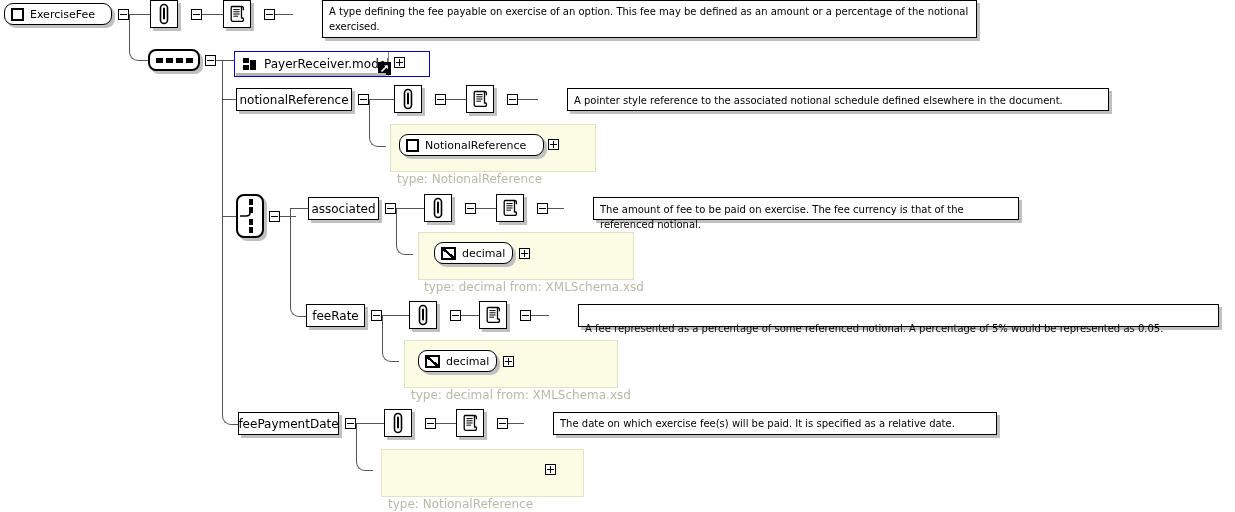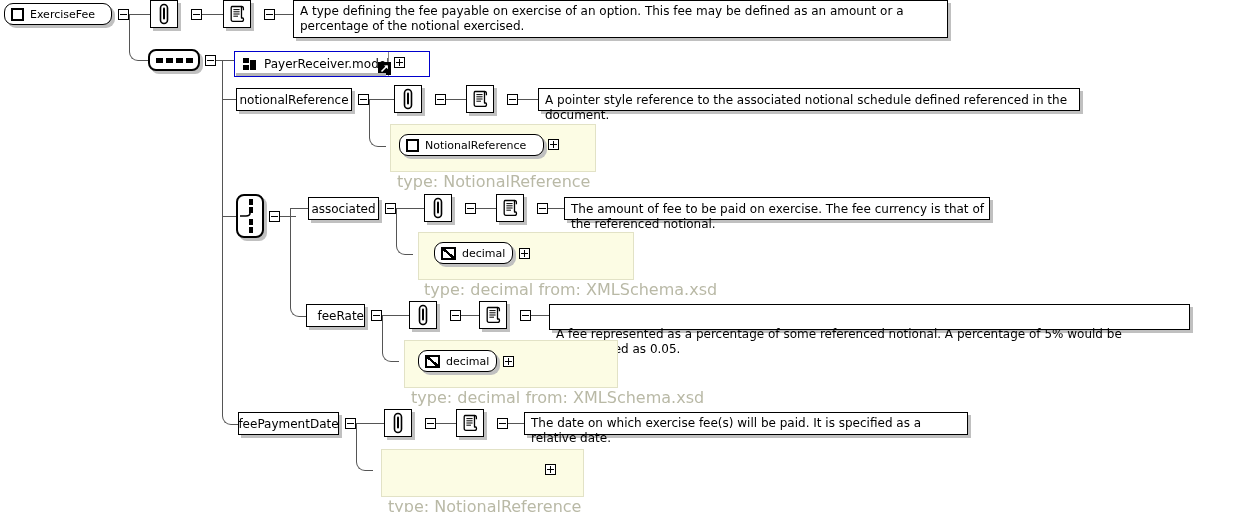--- a/index.html
+++ b/index.html
@@ -34,25 +34,26 @@
     color: #000000;
     white-space: nowrap;
   }
   
   .docbox {
     position: absolute;
     box-sizing: border-box;
     background: #ffffff;
     border: 1px solid #000000;
     box-shadow: 3px 3px 0 0 #c0c0c0;
-    font-size: 12px;
+    font-size: 10px;
     line-height: 15px;
     color: #000000;
     padding: 3px 5px 2px 6px;
     text-align: left;
+    margin-left: 29px;
   }
   
   .octa {
     position: absolute;
     box-sizing: border-box;
     background: #ffffff;
     border: 1px solid #000000;
     display: flex;
     align-items: center;
     font-size: 11px;
@@ -92,21 +93,21 @@
   }
   
   .typepane {
     position: absolute;
     box-sizing: border-box;
     background: #fcfce4;
     border: 1px solid #e2e2c6;
   }
   .typelabel {
     position: absolute;
-    font-size: 16px;
+    font-size: 12px;
     color: #b9b9a6;
     white-space: nowrap;
   }
   
   .toggle {
     position: absolute;
     width: 11px; height: 11px;
     border: 1px solid #000;
     background: #fff;
     box-sizing: border-box;
@@ -306,21 +307,21 @@
   <div class="hline" style="left:446px; top:99px; width:20px;"></div>
   <div class="iconbox" style="left:466px; top:85px;">
     <svg width="16" height="18" viewBox="0 0 16 18">
       <path d="M3 1.5 L12.5 1.5 L12.5 13 L13.6 13 Q14.5 13 14.5 14.4 Q14.5 16.3 12.6 16.3 L4 16.3 Q2.2 16.3 2.2 14.4 L2.2 3.2 Q2.2 1.5 3 1.5 Z" fill="#fff" stroke="#000" stroke-width="1.3" stroke-linejoin="round"></path>
       <path d="M4.4 4.6 H10.6 M4.4 6.8 H10.6 M4.4 9 H10.6 M4.4 11.2 H9" stroke="#000" stroke-width="1"></path>
       <path d="M12.5 1.5 Q14.4 1.5 14.4 3.6 L14.4 5.2" fill="none" stroke="#000" stroke-width="1.3"></path>
     </svg>
   </div>
   <div class="toggle" style="left:507px; top:94px;"></div>
   <div class="hline" style="left:518px; top:99px; width:20px;"></div>
-  <div class="docbox" style="left:538px; top:88px; width:542px; height:23px; padding-top:4px;">A pointer style reference to the associated notional schedule defined referenced in the document.</div>
+  <div class="docbox" style="left:538px; top:88px; width:542px; height:23px; padding-top:4px;">A pointer style reference to the associated notional schedule defined elsewhere in the document.</div>
 
   <div class="elbow" style="left:369px; top:99px; width:16px; height:47px;"></div>
   <div class="typepane" style="left:390px; top:124px; width:206px; height:48px;"></div>
   <div class="octa" style="left:399px; top:134px; width:145px; height:22px;">
     <span class="glyph">
         <span class="sq-icon"></span>
       </span>
     <span>NotionalReference</span>
   </div>
   <div class="toggle plus" style="left:548px; top:139px;"></div>
@@ -370,21 +371,21 @@
   <div class="octa" style="left:434px; top:242px; width:79px; height:22px;">
     <span class="glyph">
         <span class="diag-icon"></span>
       </span>
     <span>decimal</span>
   </div>
   <div class="toggle plus" style="left:519px; top:248px;"></div>
   <div class="typelabel" style="left:424px; top:280px;">type: decimal from: XMLSchema.xsd</div>
 
   <div class="elbow" style="left:290px; top:290px; width:16px; height:26px;"></div>
-  <div class="elembox" style="left:306px; top:304px; width:59px; height:23px;justify-content:flex-end;">
+  <div class="elembox" style="left:306px; top:304px; width:59px; height:23px;">
     <span>feeRate</span>
   </div>
   <div class="toggle" style="left:371px; top:310px;"></div>
   <div class="hline" style="left:382px; top:315px; width:27px;"></div>
   <div class="iconbox" style="left:409px; top:301px;">
     <svg width="12" height="22" viewBox="0 0 12 22">
       <rect x="2.5" y="1.5" width="7" height="19" rx="3.5" ry="3.5" fill="#fff" stroke="#000" stroke-width="1.6"></rect>
       <rect x="5" y="4.5" width="2" height="12" rx="1" fill="#000"></rect>
     </svg>
   </div>
@@ -392,21 +393,21 @@
   <div class="hline" style="left:461px; top:315px; width:18px;"></div>
   <div class="iconbox" style="left:479px; top:301px;">
     <svg width="16" height="18" viewBox="0 0 16 18">
       <path d="M3 1.5 L12.5 1.5 L12.5 13 L13.6 13 Q14.5 13 14.5 14.4 Q14.5 16.3 12.6 16.3 L4 16.3 Q2.2 16.3 2.2 14.4 L2.2 3.2 Q2.2 1.5 3 1.5 Z" fill="#fff" stroke="#000" stroke-width="1.3" stroke-linejoin="round"></path>
       <path d="M4.4 4.6 H10.6 M4.4 6.8 H10.6 M4.4 9 H10.6 M4.4 11.2 H9" stroke="#000" stroke-width="1"></path>
       <path d="M12.5 1.5 Q14.4 1.5 14.4 3.6 L14.4 5.2" fill="none" stroke="#000" stroke-width="1.3"></path>
     </svg>
   </div>
   <div class="toggle" style="left:520px; top:310px;"></div>
   <div class="hline" style="left:531px; top:315px; width:18px;"></div>
-  <div class="docbox" style="left:549px; top:304px; width:641px; height:23px; padding-top:22px;">A fee represented as a percentage of some referenced notional. A percentage of 5% would be represented as 0.05.</div>
+  <div class="docbox" style="left:549px; top:304px; width:641px; height:23px; padding-top:16px;">A fee represented as a percentage of some referenced notional. A percentage of 5% would be represented as 0.05.</div>
 
   <div class="elbow" style="left:382px; top:315px; width:16px; height:46px;"></div>
   <div class="typepane" style="left:404px; top:340px; width:214px; height:48px;"></div>
   <div class="octa" style="left:418px; top:350px; width:79px; height:22px;">
     <span class="glyph">
         <span class="diag-icon"></span>
       </span>
     <span>decimal</span>
   </div>
   <div class="toggle plus" style="left:503px; top:356px;"></div>

